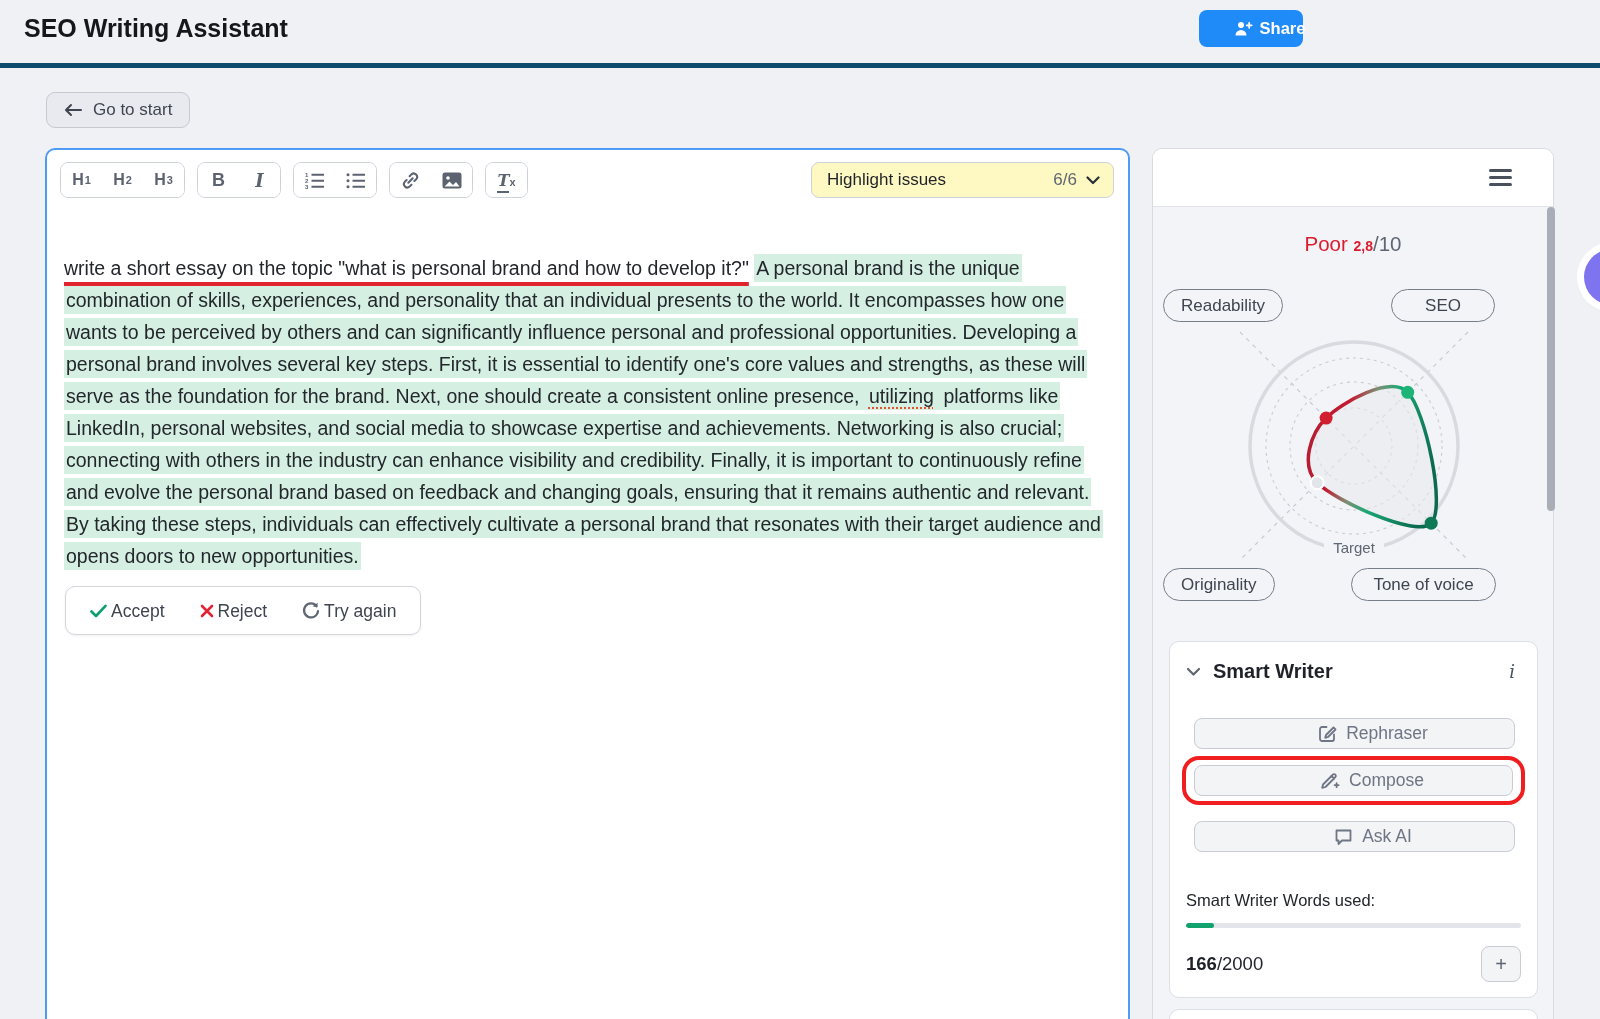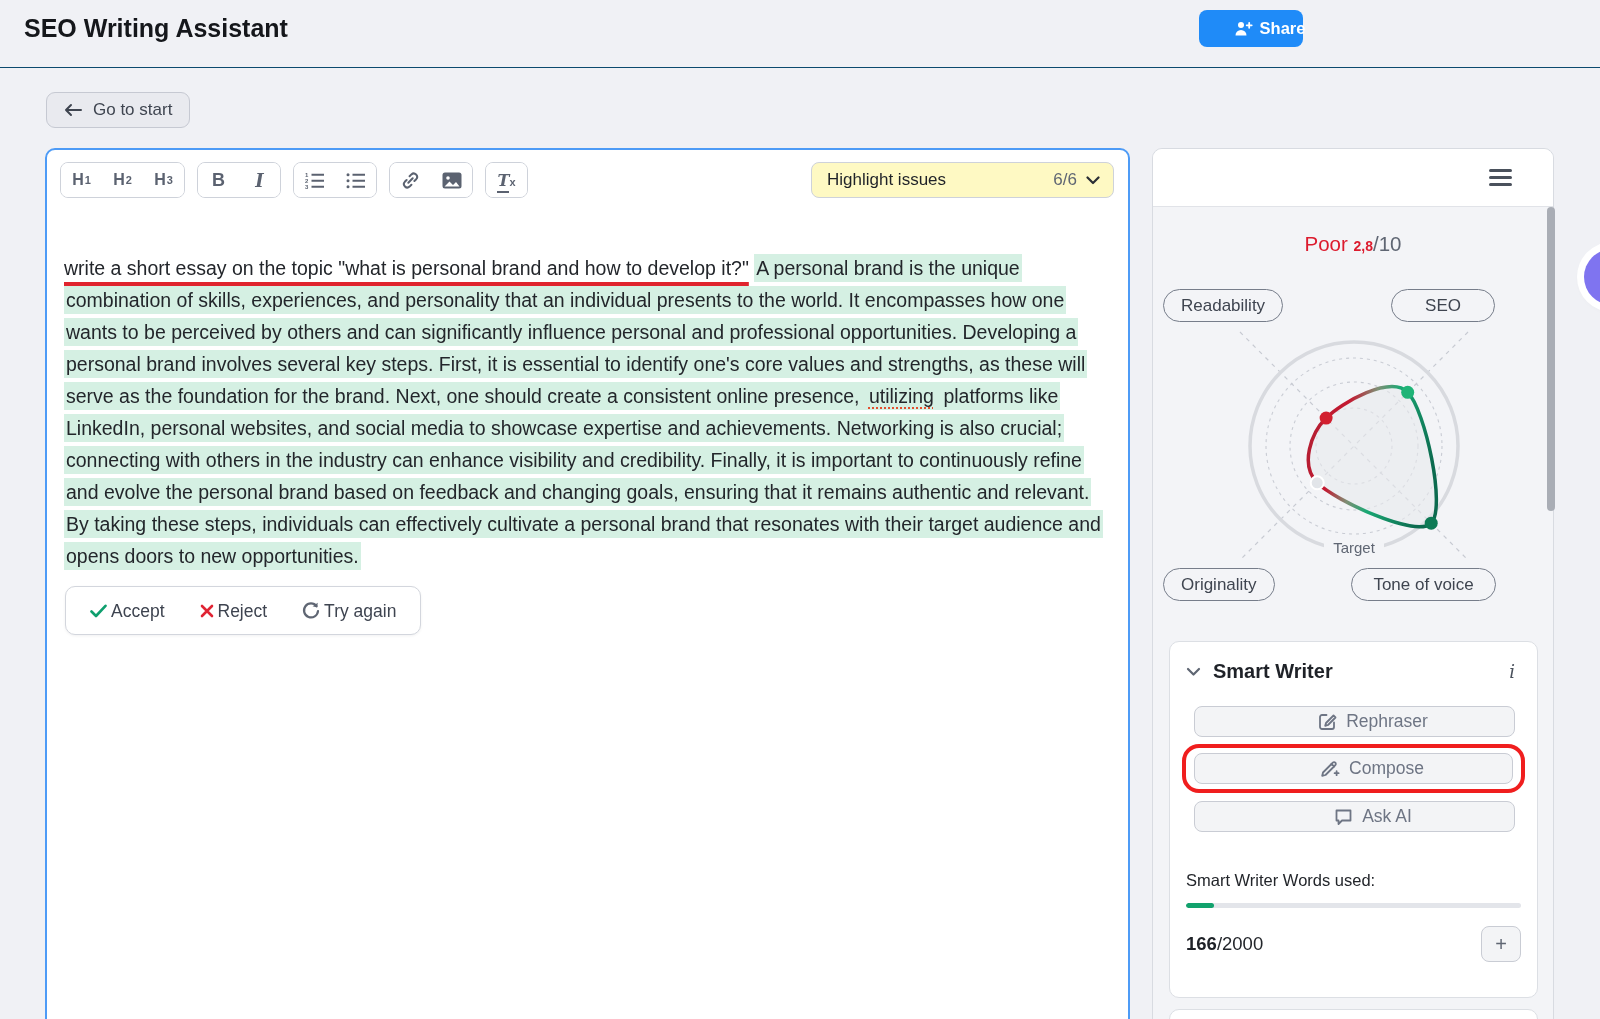--- a/index.html
+++ b/index.html
@@ -7,21 +7,21 @@
   body {
     width:1600px; height:1019px; overflow:hidden; position:relative;
     background:#F0F1F5;
     font-family:"Liberation Sans", sans-serif;
     color:#23262B;
     -webkit-font-smoothing:antialiased;
   }
   
   .app-header {
     position:absolute; left:0; top:0; width:1600px; height:68px;
-    background:#F0F1F5; border-bottom:1px solid #0c4a6e;
+    background:#F0F1F5; border-bottom:5px solid #0c4a6e;
   }
   .app-title {
     position:absolute; left:24px; top:14px; font-size:25px; font-weight:700; color:#15171B;
   }
   .btn { display:flex; align-items:center; justify-content:center; cursor:pointer;padding-left:37px; }
   .share-btn {
     position:absolute; left:1199px; top:10px; width:104px; height:37px;
     background:var(--accent-blue,#1F8BF8); border-radius:8px; gap:7px;
     color:#fff; font-size:16.5px; font-weight:700;
   }
@@ -125,24 +125,24 @@
   .sw-info {
     font-family:"DejaVu Serif", serif; font-style:italic; font-size:18px; color:#4A515C;
     margin-right:6px; cursor:pointer;
   }
   .sw-btn {
     height:31px; width:321px; margin-left:8px;
     background:#F3F4F6; border:1px solid #C9CCD4; border-radius:8px;
     display:flex; align-items:center; justify-content:center; gap:9px;
     font-size:17.5px; color:#6E7584; cursor:pointer;
   }
-  .sw-btn-rephraser { margin-top:23px; }
+  .sw-btn-rephraser { margin-top:35px; }
   .sw-btn-ask { margin-top:7px; }
   .annotation {
-    margin:7px -4px 8px -4px; padding:5px 8px;
+    margin:7px -4px 16px -4px; padding:5px 8px;
     border:4px solid var(--annotation-red,#F01E1E); border-radius:17px;
   }
   .annotation .sw-btn { margin-left:0; width:100%; }
   .sw-words-label { margin-top:39px; font-size:16.5px; color:#23262B; }
   .sw-progress { margin-top:13px; height:5px; border-radius:3px; background:#E3E5EA; overflow:hidden; }
   .sw-progress-fill { height:5px; border-radius:3px; background:var(--progress-green,#12A26D); width:8%; }
   .sw-usage-row { margin-top:18px; display:flex; align-items:center; }
   .sw-used { font-size:18.5px; font-weight:700; color:#1F2228; }
   .sw-total { font-size:18.5px; color:#23262B; }
   .sw-plus-btn {

